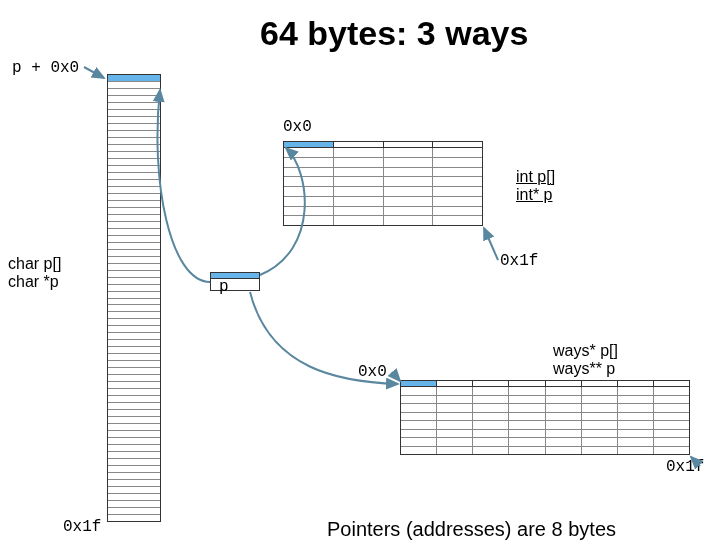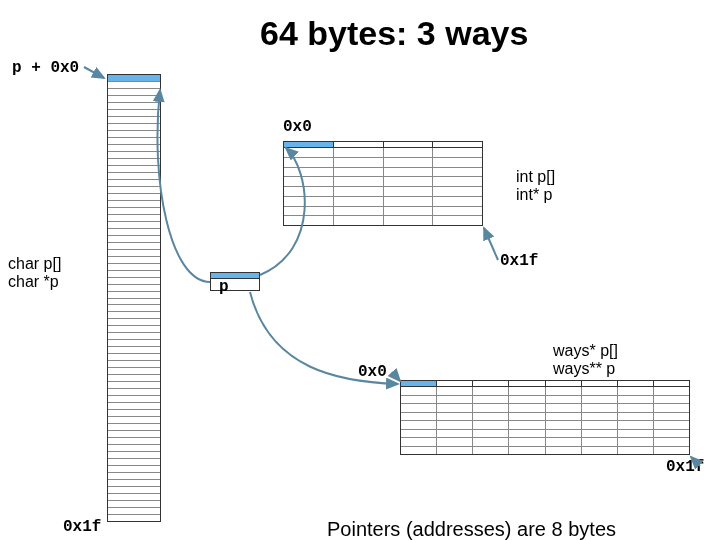--- a/index.html
+++ b/index.html
@@ -14,21 +14,21 @@
   .stage { position: relative; width: 720px; height: 408px; }
   .abs { position: absolute; }
   .title {
     left: 260px; top: 14px;
     font-size: 34px; font-weight: 700; color: #000;
   }
   .subtitle {
     left: 320px; top: 60px;
     font-size: 22px; color: #000;
   }
-  .mono { font-family: "Courier New", Courier, monospace; font-weight: 700; }
+  .mono { font-family: "Courier New", Courier, monospace; font-weight: 400; }
   .sans { font-family: Arial, Helvetica, sans-serif; }
   .small { font-size: 16px; }
   .tiny  { font-size: 20px; margin-top: 40px; }
 
   
   .vbar {
     left: 107px; top: 74px;
     width: 54px; height: 448px;
     border: 1px solid #333;
     display: flex; flex-direction: column;
@@ -229,21 +229,21 @@
         </div>
         <div class="row">
           <div class="cell"></div>
           <div class="cell"></div>
           <div class="cell"></div>
           <div class="cell"></div>
         </div>
       </div>
     </div>
 
-  <div class="abs sans small" style="left:516px; top:168px;">
+  <div class="abs sans small" style="left:516px; top:168px;text-decoration:underline;">
     <div>int p[]</div>
     <div>int* p</div>
   </div>
 
   <div class="abs mono small" style="left:500px; top:252px;">0x1f</div>
 
   <div class="abs pbox">
     <div class="strip"></div>
   </div>
   <div class="abs mono plabel">p</div>

